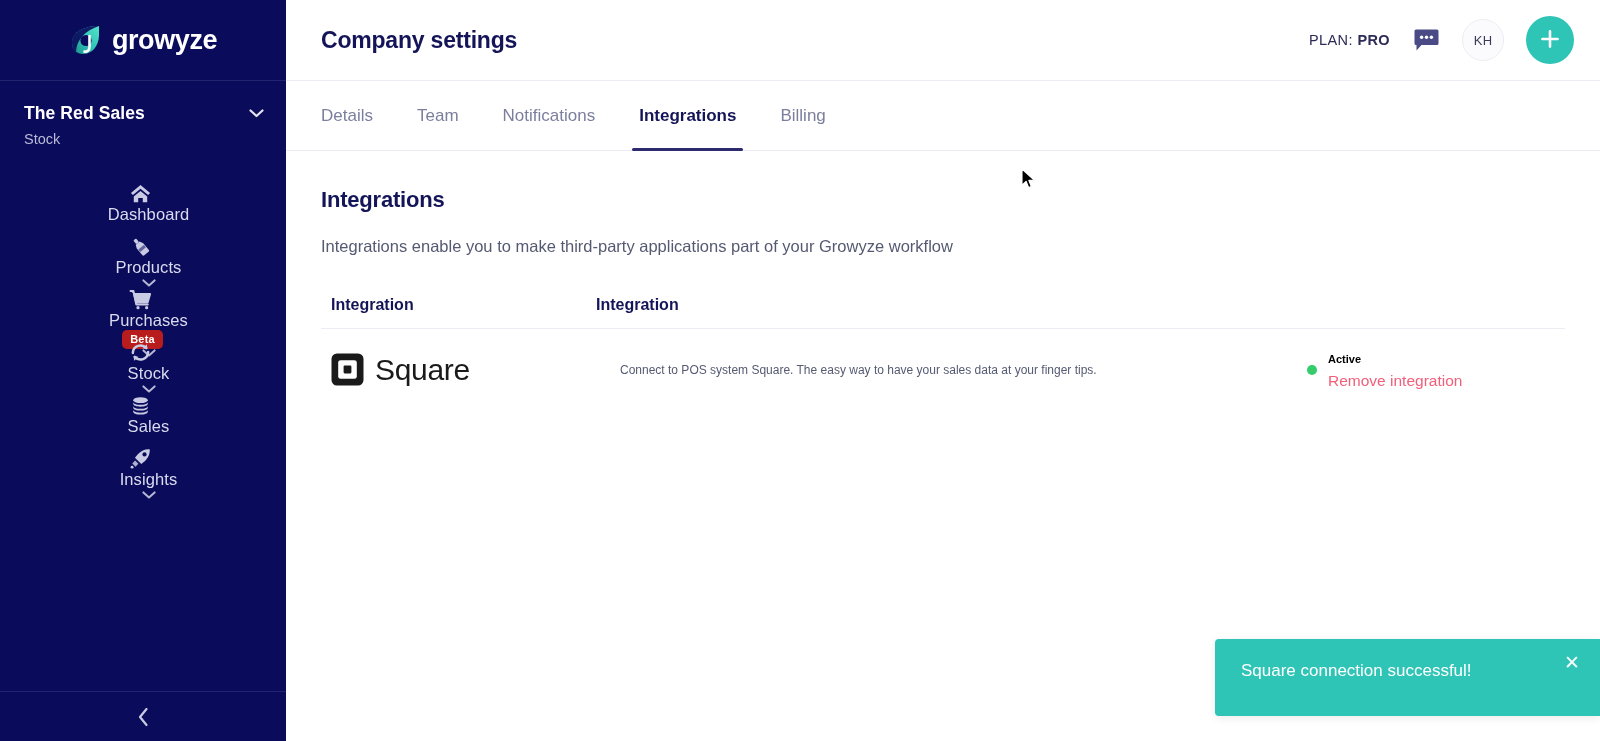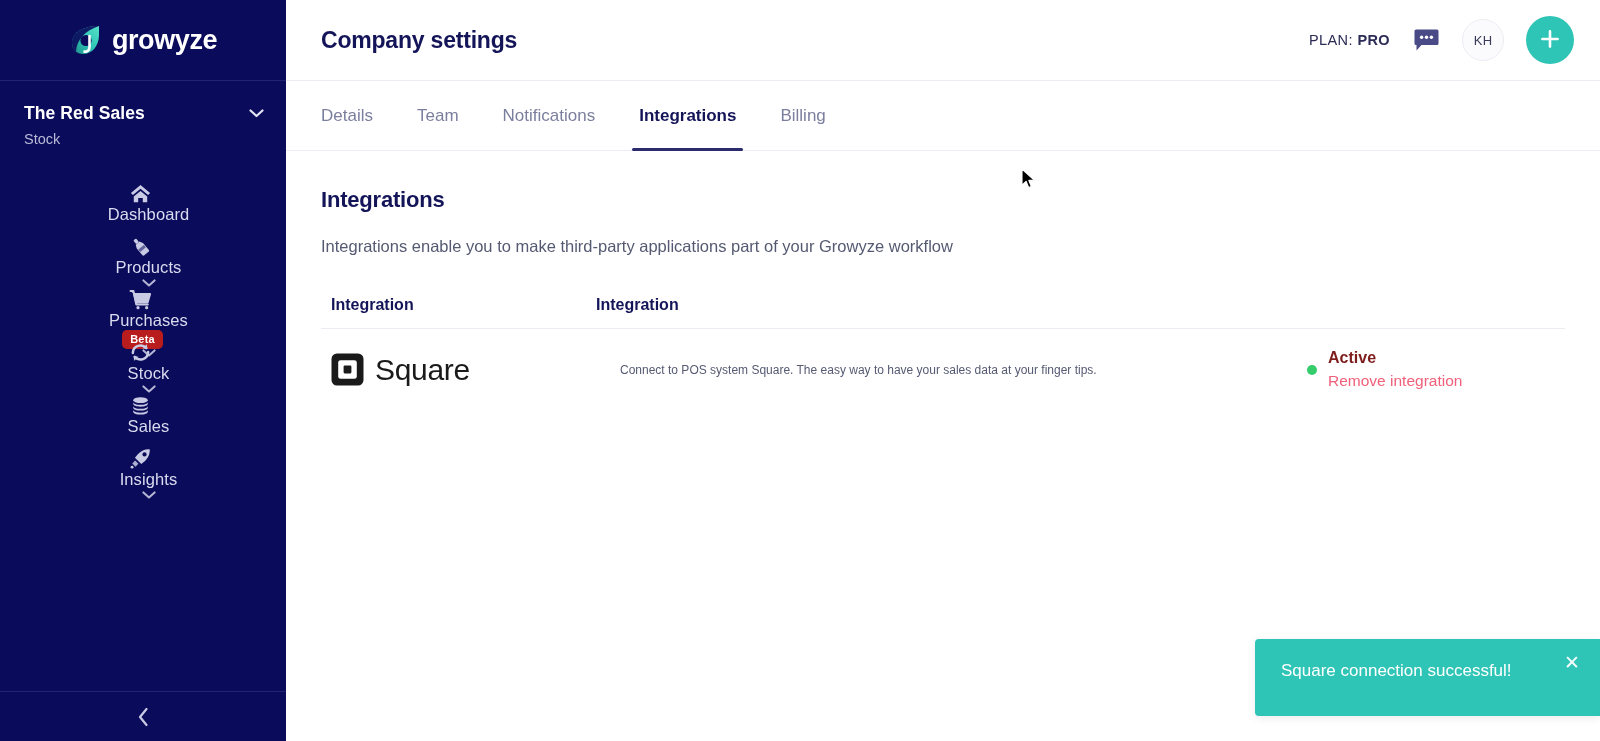--- a/index.html
+++ b/index.html
@@ -273,38 +273,38 @@
     align-items: center;
     gap: 11px;
   }
   .status-dot {
     width: 10px; height: 10px;
     border-radius: 50%;
     background: #35cc6c;
     flex: 0 0 10px;
   }
   .status-text {
-    color: #7f1d1d;
-    font-size: 16px;
+    color: #000000;
+    font-size: 11px;
     font-weight: 700;
   }
   .status-action {
     display: block;
     margin-top: 5px;
     color: #f0607a;
     font-size: 15.5px;
     cursor: pointer;
   }
 
   
   .toast {
     position: absolute;
     right: 0;
     bottom: 25px;
-    width: 345px;
+    width: 385px;
     height: 77px;
     background: #2ec4b6;
     border-radius: 4px 0 0 4px;
     display: flex;
     align-items: center;
     padding: 0 20px 14px 26px;
     box-shadow: 0 2px 10px rgba(0,0,0,0.08);
   }
   .toast-text {
     color: #ffffff;

